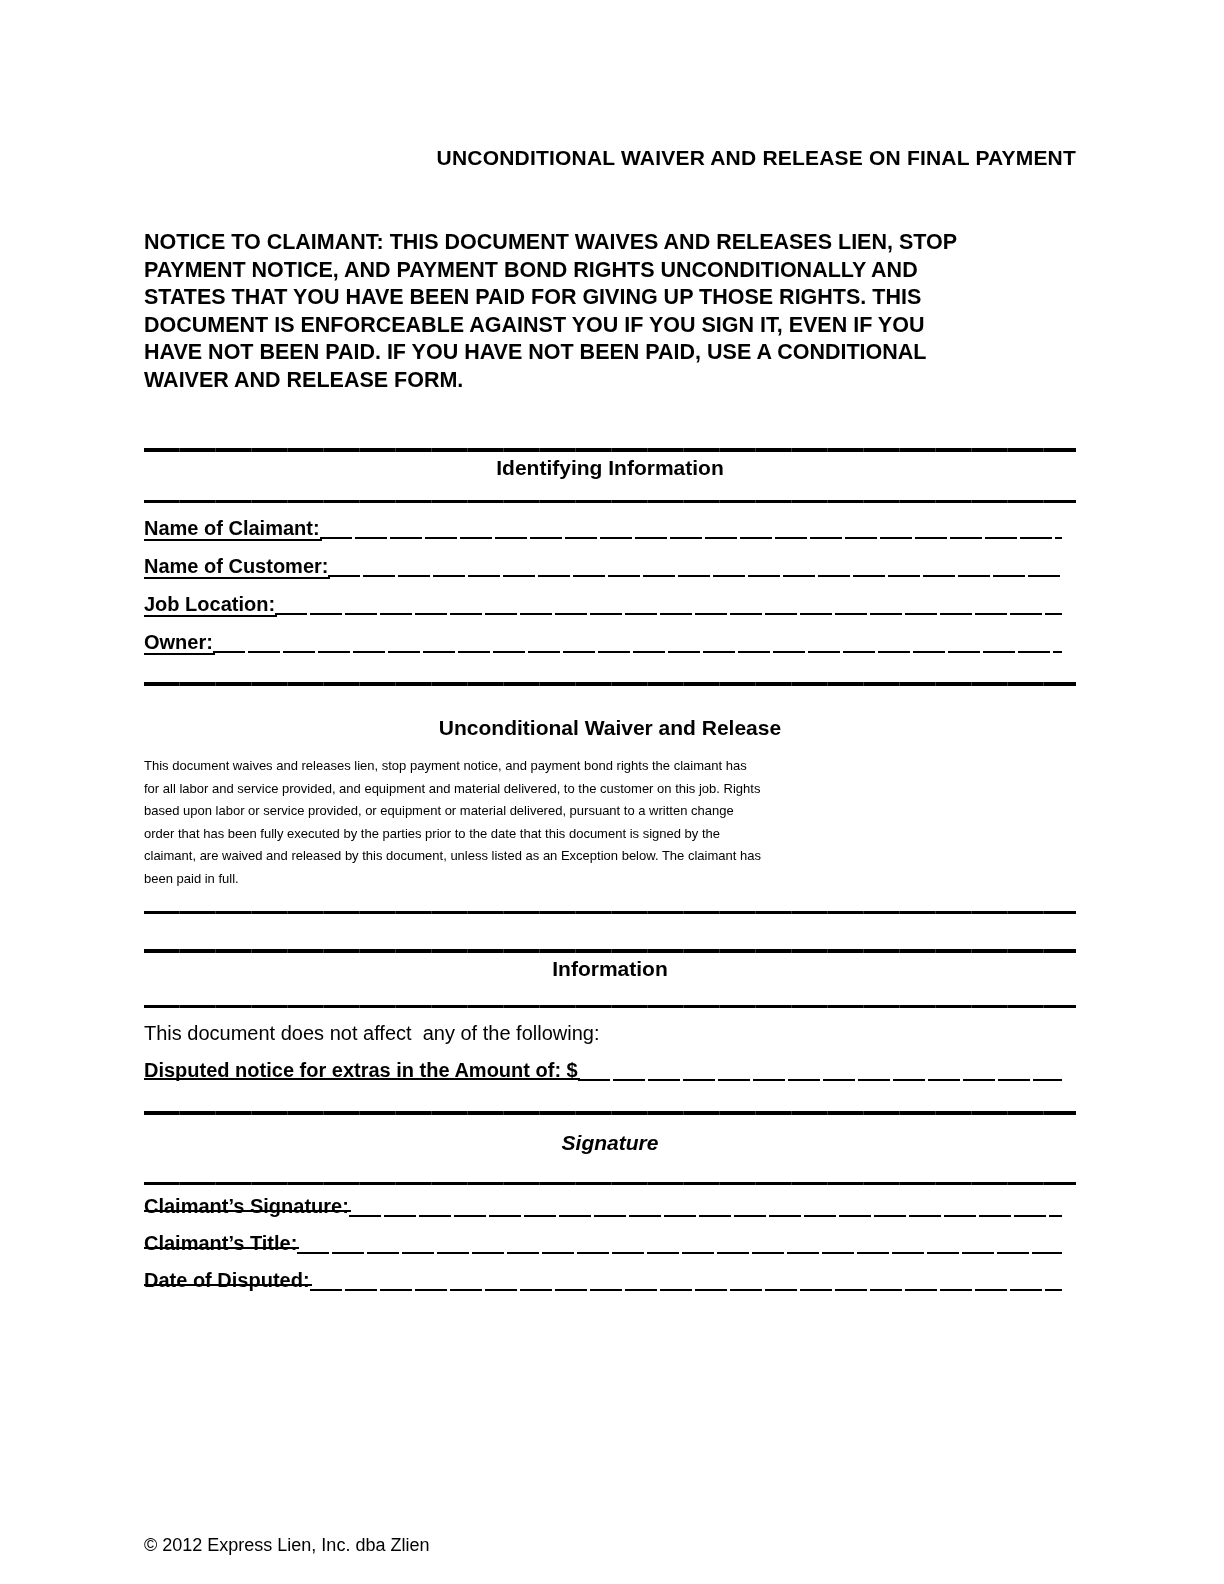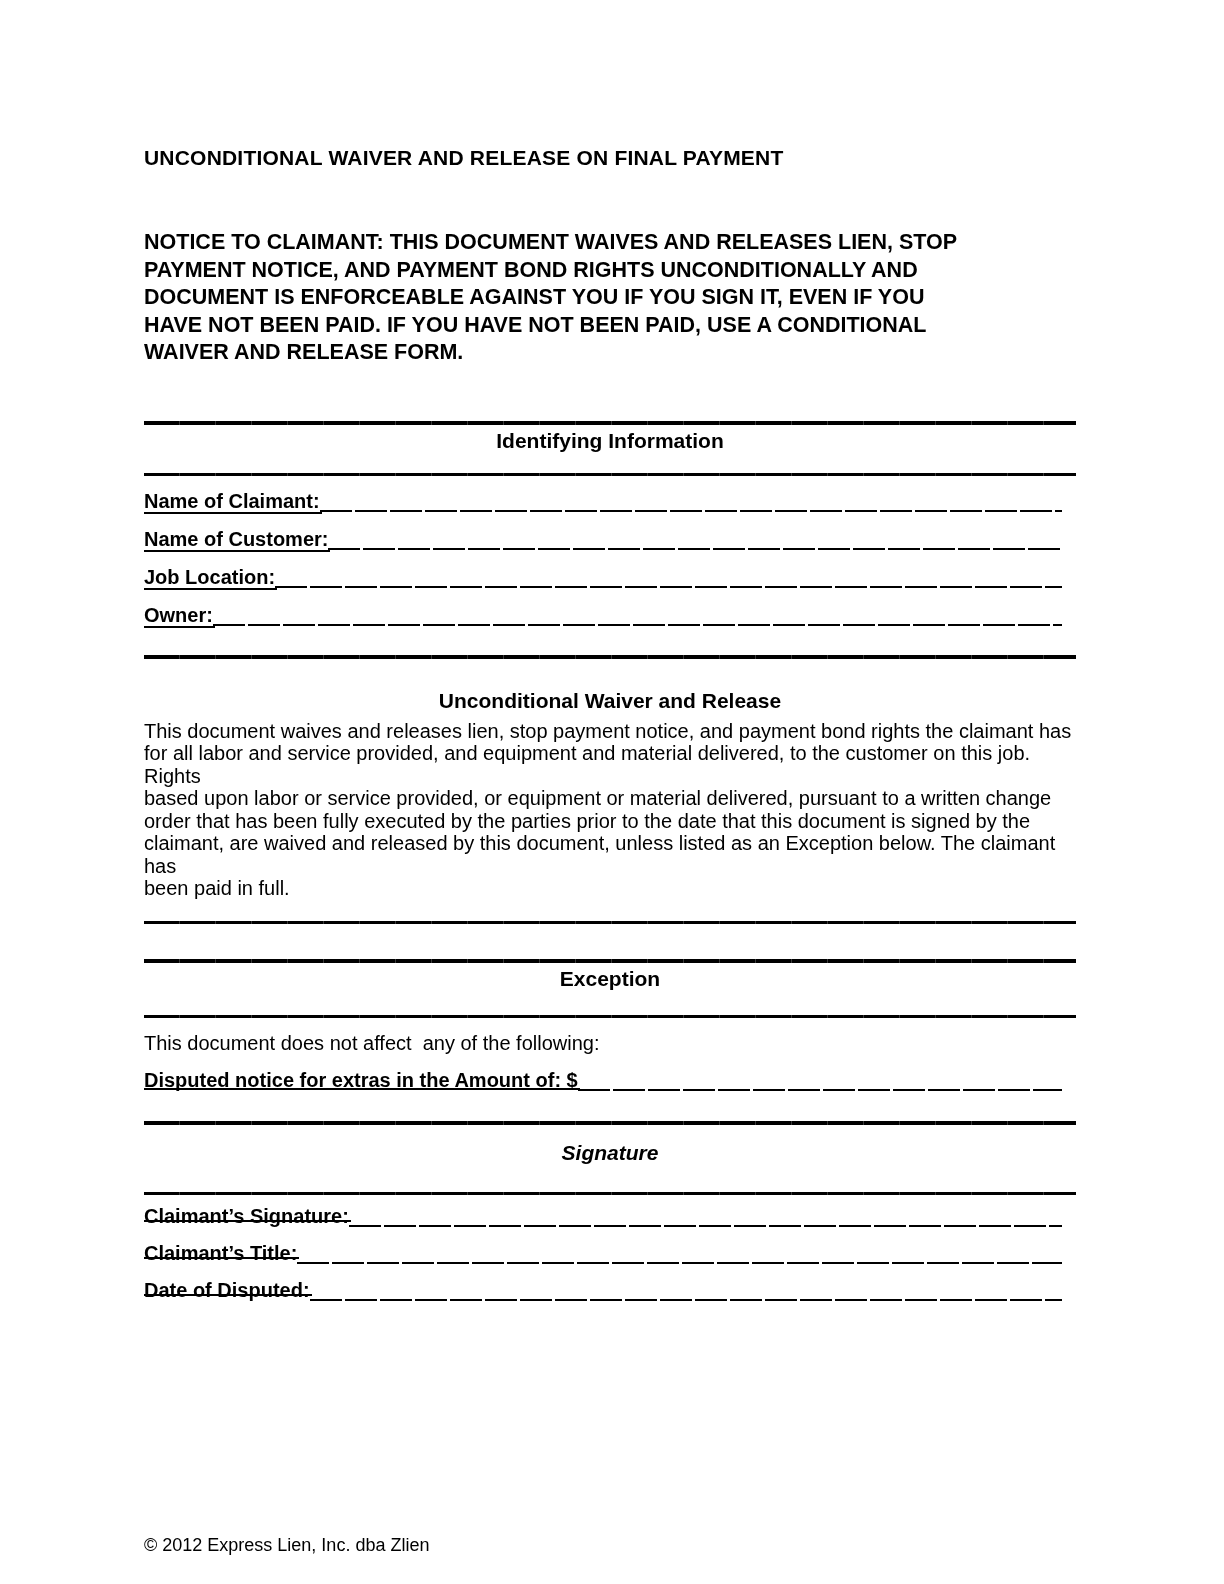--- a/index.html
+++ b/index.html
@@ -13,21 +13,21 @@
     height: 1584px;
     box-sizing: border-box;
     padding: 145px 148px 0 144px;
     background: #ffffff;
     color: #000000;
     font-family: "Liberation Sans", sans-serif;
     overflow: hidden;
   }
 
   .doc-title {
-    text-align: left;
+    text-align: right;
     font-weight: bold;
     font-size: 21px;
     line-height: 26px;
     letter-spacing: 0.2px;
   }
 
   .notice {
     margin-top: 58px;
     font-weight: bold;
     font-size: 21.5px;
@@ -95,22 +95,22 @@
     content: "";
     position: absolute;
     left: 0;
     right: 14px;
     bottom: 2px;
     height: 2px;
     background: repeating-linear-gradient(90deg, #000 0 32px, transparent 32px 35px);
   }
 
   .waiver-body {
-    margin-top: 6px;
-    font-size: 20px;
+    margin-top: 14px;
+    font-size: 13px;
     line-height: 22.5px;
   }
   .waiver-line { white-space: pre-wrap; }
 
   .exc-intro {
     margin-top: 12px;
     font-size: 20px;
     line-height: 26px;
     white-space: pre-wrap;
   }
@@ -127,20 +127,21 @@
 </head>
 <body>
 
 <div class="page">
 
   <div class="doc-title">UNCONDITIONAL WAIVER AND RELEASE ON FINAL PAYMENT</div>
 
   <div class="notice">
     <div class="notice-line">NOTICE TO CLAIMANT: THIS DOCUMENT WAIVES AND RELEASES LIEN, STOP</div>
     <div class="notice-line">PAYMENT NOTICE, AND PAYMENT BOND RIGHTS UNCONDITIONALLY AND</div>
+    <div class="notice-line">STATES THAT YOU HAVE BEEN PAID FOR GIVING UP THOSE RIGHTS. THIS</div>
     <div class="notice-line">DOCUMENT IS ENFORCEABLE AGAINST YOU IF YOU SIGN IT, EVEN IF YOU</div>
     <div class="notice-line">HAVE NOT BEEN PAID. IF YOU HAVE NOT BEEN PAID, USE A CONDITIONAL</div>
     <div class="notice-line">WAIVER AND RELEASE FORM.</div>
   </div>
 
   <div>
     <div class="rule rule-heavy m-rule1"></div>
     <div class="sec-heading h-ident">Identifying Information</div>
     <div class="rule rule-thin m-rule-ident-b"></div>
 
@@ -173,21 +174,21 @@
       <div class="waiver-line">based upon labor or service provided, or equipment or material delivered, pursuant to a written change</div>
       <div class="waiver-line">order that has been fully executed by the parties prior to the date that this document is signed by the</div>
       <div class="waiver-line">claimant, are waived and released by this document, unless listed as an Exception below. The claimant has</div>
       <div class="waiver-line">been paid in full.</div>
     </div>
     <div class="rule rule-thin m-rule3"></div>
   </div>
 
   <div>
     <div class="rule rule-heavy m-rule4"></div>
-    <div class="sec-heading h-exc">Exception</div>
+    <div class="sec-heading h-exc">Information</div>
     <div class="rule rule-thin m-rule5"></div>
 
     <div class="exc-intro">This document does not affect  any of the following:</div>
 
     <div class="field-row disputed-row">
       <span class="field-label u-low">Disputed notice for extras in the Amount of: $</span>
       <span class="field-fill"></span>
     </div>
   </div>
 

